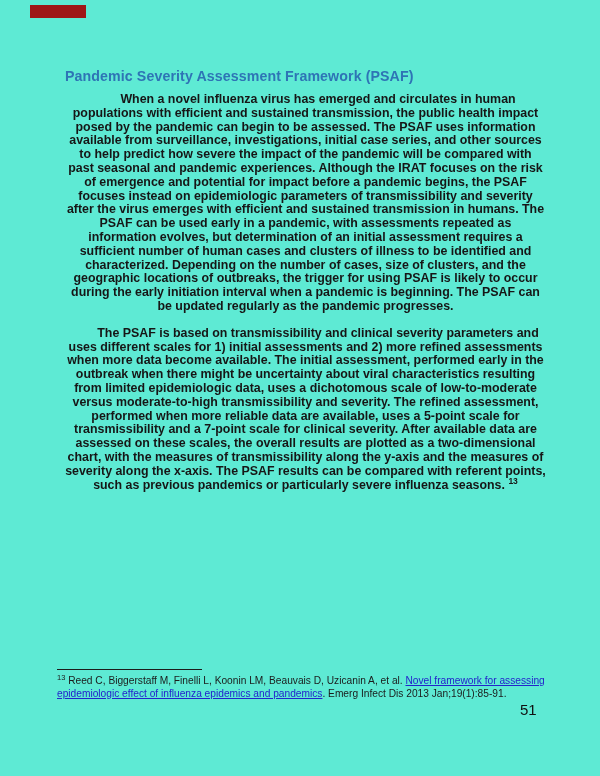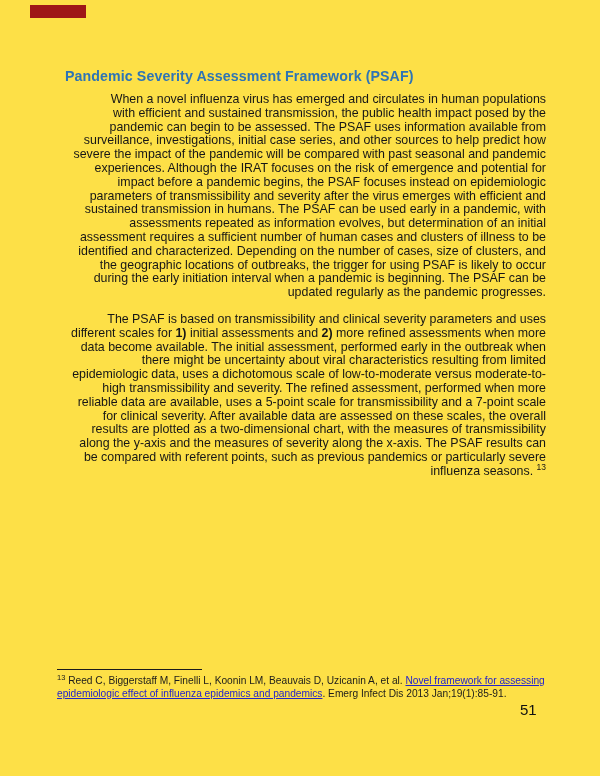--- a/index.html
+++ b/index.html
@@ -28,23 +28,24 @@
   .doc-heading {
     font-size: 14.2px;
     line-height: 16px;
     font-weight: bold;
     margin: 0 0 9px 0;
     letter-spacing: 0.1px;
   }
   .para {
     font-size: 12.4px;
     line-height: 13.8px;
-    text-align: right;
+    text-align: center;
     margin: 8px 0 13px 0;
     color: #161616;
+    font-weight: bold;
   }
   .para .indent { display: inline-block; width: 25px; }
   .para sup { font-size: 8.5px; line-height: 0; }
   .footnote-area {
     position: absolute;
     left: 57px;
     top: 669px;
     width: 489px;
   }
   .footnote-rule {
@@ -64,21 +65,21 @@
     position: absolute;
     left: 520px;
     top: 701px;
     font-size: 15px;
     color: #111111;
   }
 </style>
 </head>
 <body>
 
-<div class="page" style="background: #fde047;">
+<div class="page" style="background: #5eead4;">
 
   <div class="redaction-mark" style="background: rgb(158, 23, 23);"></div>
 
   <div class="content">
     <h1 class="doc-heading" style="color: rgb(46, 116, 181);">Pandemic Severity Assessment Framework (PSAF)</h1>
     <div id="paragraphs">
         <div class="para"><span class="indent"></span><span>When a novel influenza virus has emerged and circulates in human populations with efficient and sustained transmission, the public health impact posed by the pandemic can begin to be assessed. The PSAF uses information available from surveillance, investigations, initial case series, and other sources to help predict how severe the impact of the pandemic will be compared with past seasonal and pandemic experiences. Although the IRAT focuses on the risk of emergence and potential for impact before a pandemic begins, the PSAF focuses instead on epidemiologic parameters of transmissibility and severity after the virus emerges with efficient and sustained transmission in humans. The PSAF can be used early in a pandemic, with assessments repeated as information evolves, but determination of an initial assessment requires a sufficient number of human cases and clusters of illness to be identified and characterized. Depending on the number of cases, size of clusters, and the geographic locations of outbreaks, the trigger for using PSAF is likely to occur during the early initiation interval when a pandemic is beginning. The PSAF can be updated regularly as the pandemic progresses.</span></div>
         <div class="para"><span class="indent"></span><span>The PSAF is based on transmissibility and clinical severity parameters and uses different scales for </span><strong>1)</strong><span> initial assessments and </span><strong>2)</strong><span> more refined assessments when more data become available. The initial assessment, performed early in the outbreak when there might be uncertainty about viral characteristics resulting from limited epidemiologic data, uses a dichotomous scale of low-to-moderate versus moderate-to-high transmissibility and severity. The refined assessment, performed when more reliable data are available, uses a 5-point scale for transmissibility and a 7-point scale for clinical severity. After available data are assessed on these scales, the overall results are plotted as a two-dimensional chart, with the measures of transmissibility along the y-axis and the measures of severity along the x-axis. The PSAF results can be compared with referent points, such as previous pandemics or particularly severe influenza seasons. </span><sup>13</sup></div>
       </div>
   </div>

